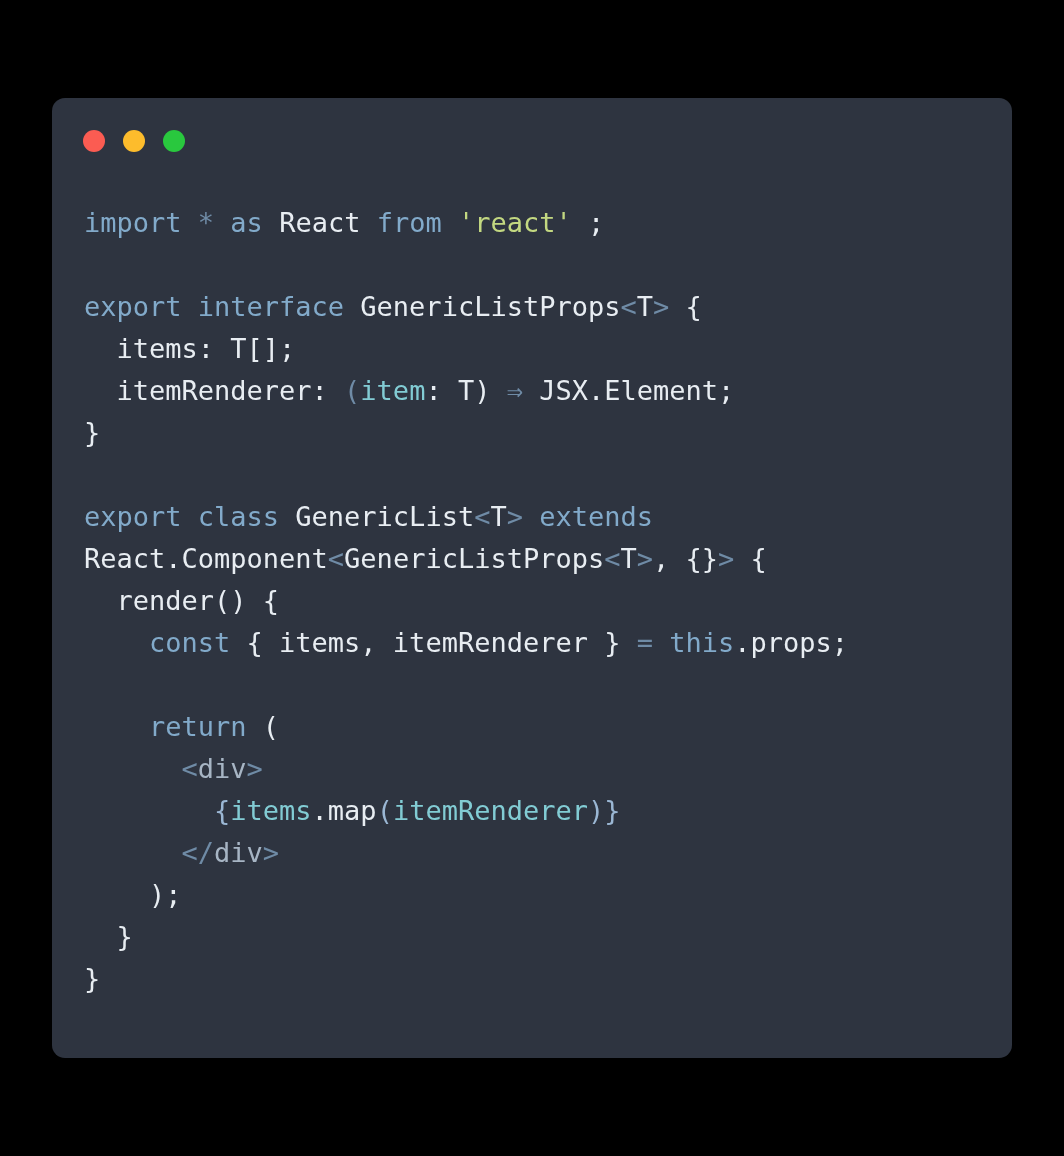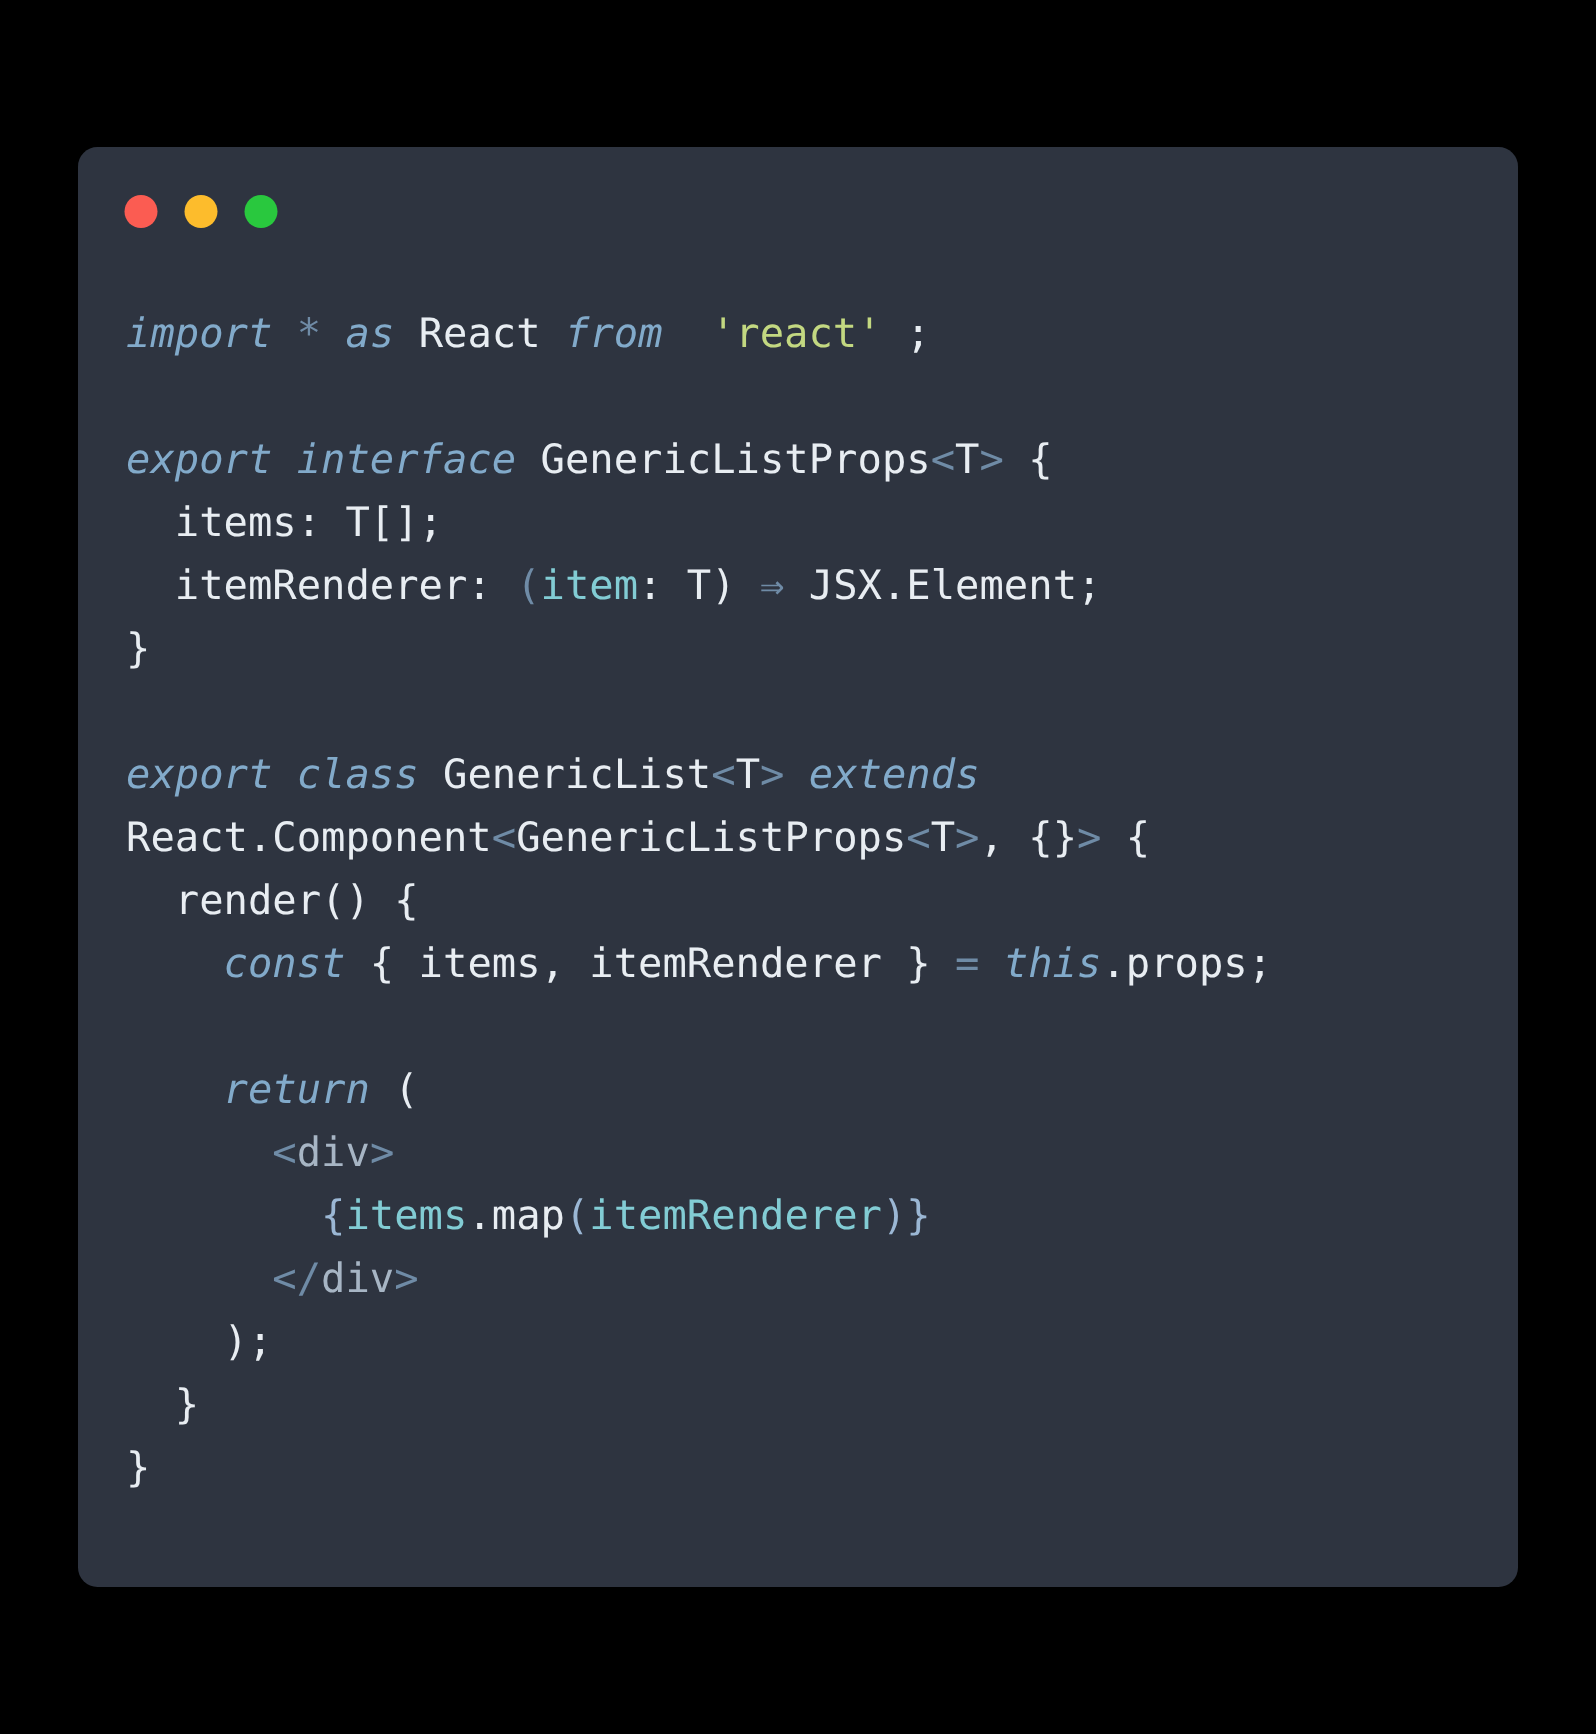--- a/index.html
+++ b/index.html
@@ -67,22 +67,22 @@
     -webkit-font-smoothing: antialiased;
   }
   .line {
     height: 42px;
     white-space: pre;
   }
   .line.blank { height: 42px; }
 
   
   .tok-plain    { color: #e8edf2; }       
-  .tok-keyword  { color: #82aaca; font-style: italic; }       
-  .tok-string   { color: #c3d881; margin-left: 16px; }       
+  .tok-keyword  { color: #82aaca; }       
+  .tok-string   { color: #c3d881; }       
   .tok-operator { color: #6f8ba6; }       
   .tok-param    { color: #82ccd4; }       
   .tok-brace    { color: #9bb7d4; }       
   .tok-tagname  { color: #a7b5c4; }       
   .tok-tagpunct { color: #6f8ba6; }       
 </style>
 </head>
 <body>
 
 <div id="stage" style="background: rgb(0, 0, 0);">

